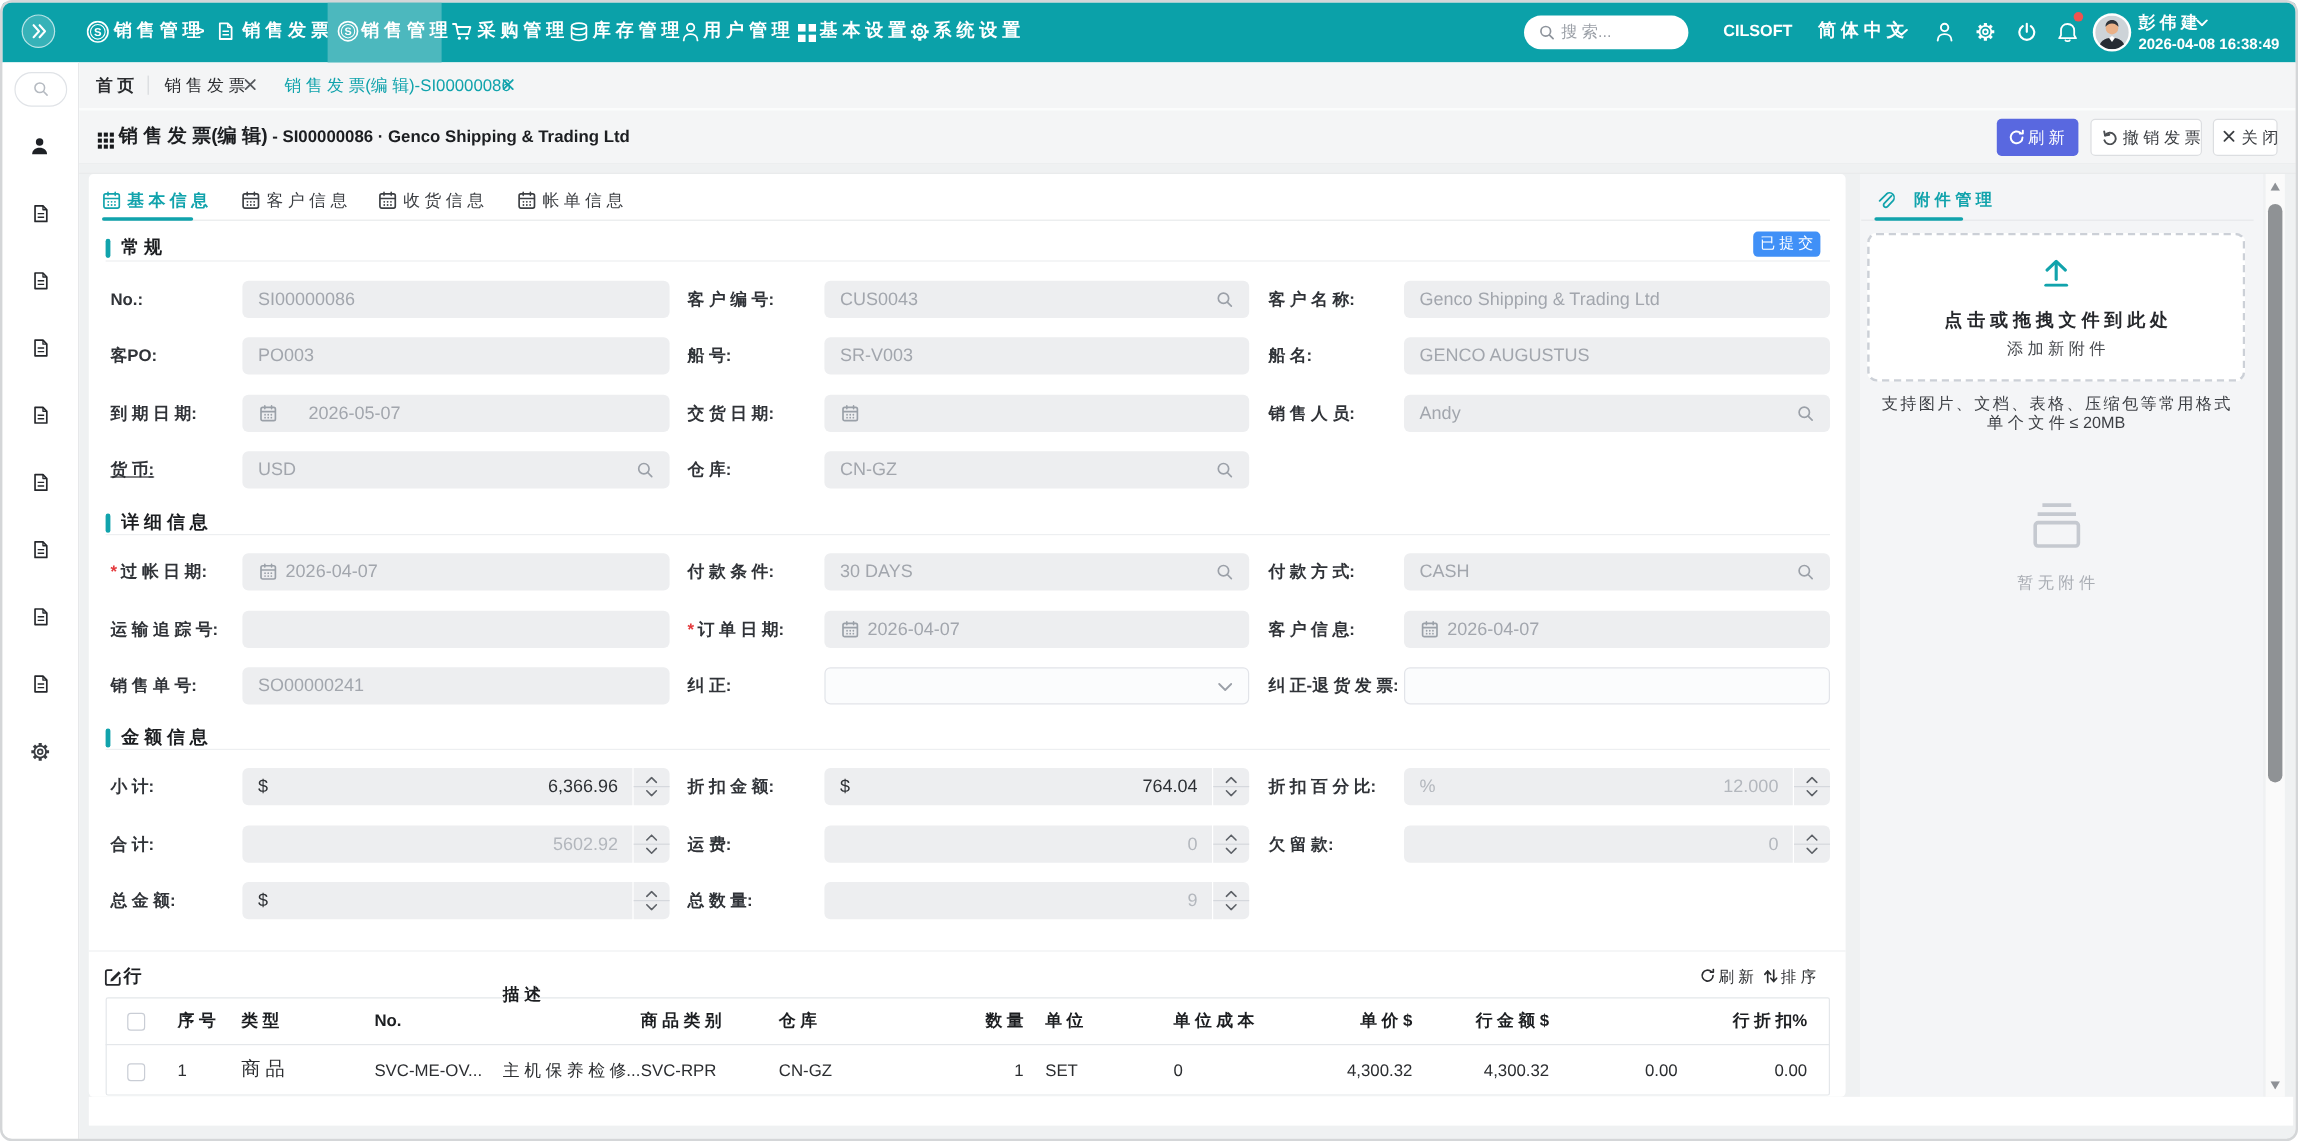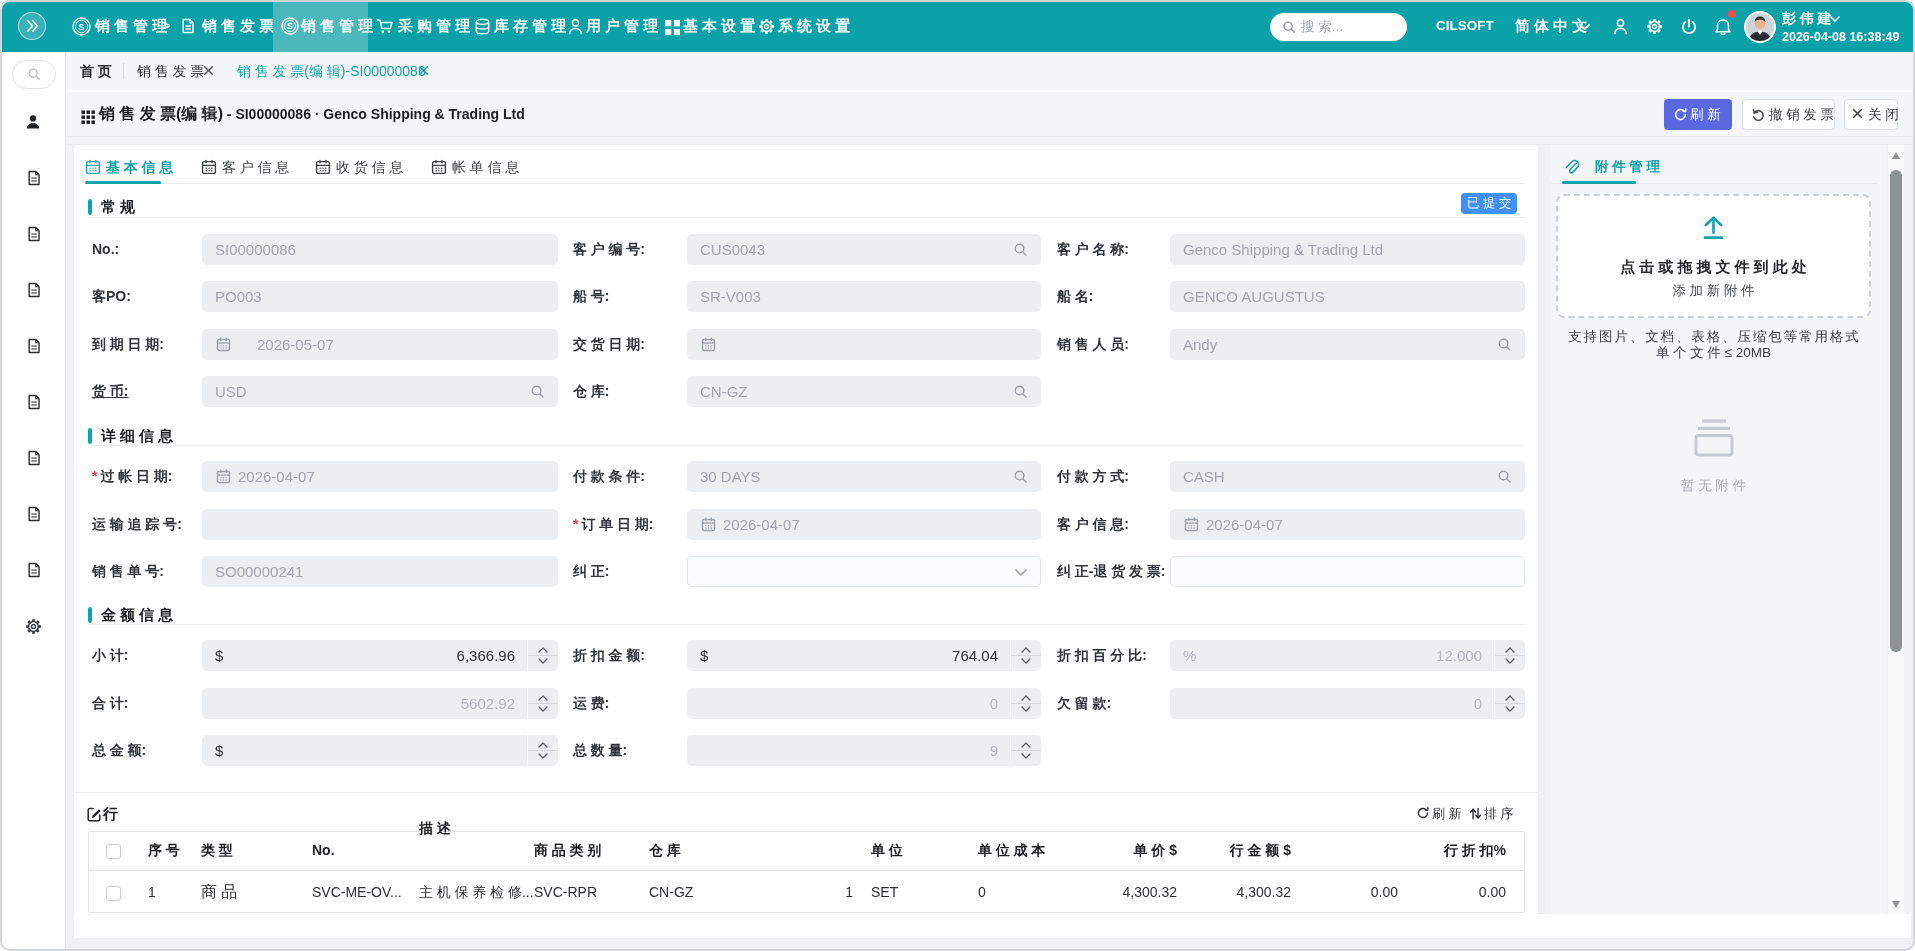--- a/index.html
+++ b/index.html
@@ -553,20 +553,21 @@
 <div style="position:absolute;left:419px;top:809px;height:39px;line-height:39px;font-size:14px;font-weight:bold;color:#1c1e21;"><span class="c">描述</span></div>
 <div style="position:absolute;left:419px;top:871px;height:42px;line-height:42px;font-size:14px;color:#2c2e31;"><span class="c">主机保养检修</span>...</div>
 <div style="position:absolute;left:534px;top:831px;height:39px;line-height:39px;font-size:14px;font-weight:bold;color:#1c1e21;"><span class="c">商品类别</span></div>
 <div style="position:absolute;left:534px;top:871px;height:42px;line-height:42px;font-size:14px;color:#2c2e31;">SVC-RPR</div>
 <div style="position:absolute;left:649px;top:831px;height:39px;line-height:39px;font-size:14px;font-weight:bold;color:#1c1e21;"><span class="c">仓库</span></div>
 <div style="position:absolute;left:649px;top:871px;height:42px;line-height:42px;font-size:14px;color:#2c2e31;">CN-GZ</div>
 <div style="position:absolute;left:871px;top:831px;height:39px;line-height:39px;font-size:14px;font-weight:bold;color:#1c1e21;"><span class="c">单位</span></div>
 <div style="position:absolute;left:871px;top:871px;height:42px;line-height:42px;font-size:14px;color:#2c2e31;">SET</div>
 <div style="position:absolute;left:978px;top:831px;height:39px;line-height:39px;font-size:14px;font-weight:bold;color:#1c1e21;"><span class="c">单位成本</span></div>
 <div style="position:absolute;left:978px;top:871px;height:42px;line-height:42px;font-size:14px;color:#2c2e31;">0</div>
+<div style="position:absolute;left:653px;top:831px;width:200px;height:39px;line-height:39px;font-size:14px;font-weight:bold;color:#1c1e21;text-align:right;"><span class="c">数量</span></div>
 <div style="position:absolute;left:653px;top:871px;width:200px;height:42px;line-height:42px;font-size:14px;color:#2c2e31;text-align:right;">1</div>
 <div style="position:absolute;left:977px;top:831px;width:200px;height:39px;line-height:39px;font-size:14px;font-weight:bold;color:#1c1e21;text-align:right;"><span class="c">单价</span> $</div>
 <div style="position:absolute;left:977px;top:871px;width:200px;height:42px;line-height:42px;font-size:14px;color:#2c2e31;text-align:right;">4,300.32</div>
 <div style="position:absolute;left:1091px;top:831px;width:200px;height:39px;line-height:39px;font-size:14px;font-weight:bold;color:#1c1e21;text-align:right;"><span class="c">行金额</span> $</div>
 <div style="position:absolute;left:1091px;top:871px;width:200px;height:42px;line-height:42px;font-size:14px;color:#2c2e31;text-align:right;">4,300.32</div>
 <div style="position:absolute;left:1198px;top:871px;width:200px;height:42px;line-height:42px;font-size:14px;color:#2c2e31;text-align:right;">0.00</div>
 <div style="position:absolute;left:1306px;top:831px;width:200px;height:39px;line-height:39px;font-size:14px;font-weight:bold;color:#1c1e21;text-align:right;"><span class="c">行折扣</span>%</div>
 <div style="position:absolute;left:1306px;top:871px;width:200px;height:42px;line-height:42px;font-size:14px;color:#2c2e31;text-align:right;">0.00</div>
 <svg style="position:absolute;left:1563px;top:159px" width="16" height="16" viewBox="0 0 16 16" fill="none">
       <path d="M13.2 4.2 L7.2 10.4 a1.9 1.9 0 0 0 2.7 2.7 L14.6 8.2 a3.9 3.9 0 0 0-5.5-5.5 L3.4 8.4" stroke="#11a3ac" stroke-width="1.5" stroke-linecap="round"></path>

